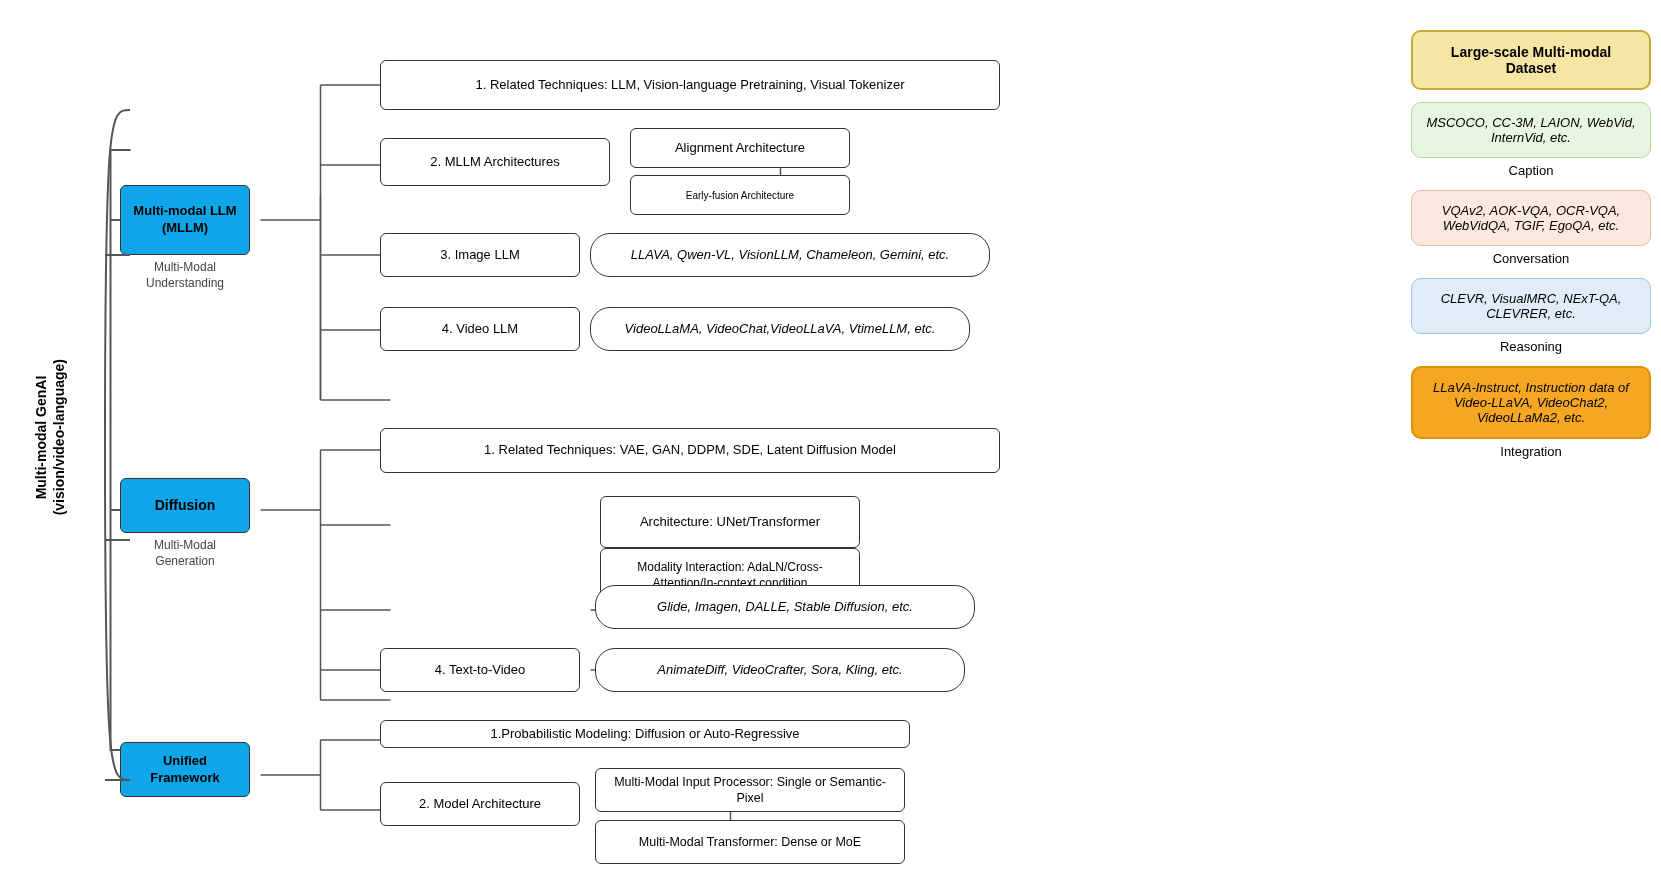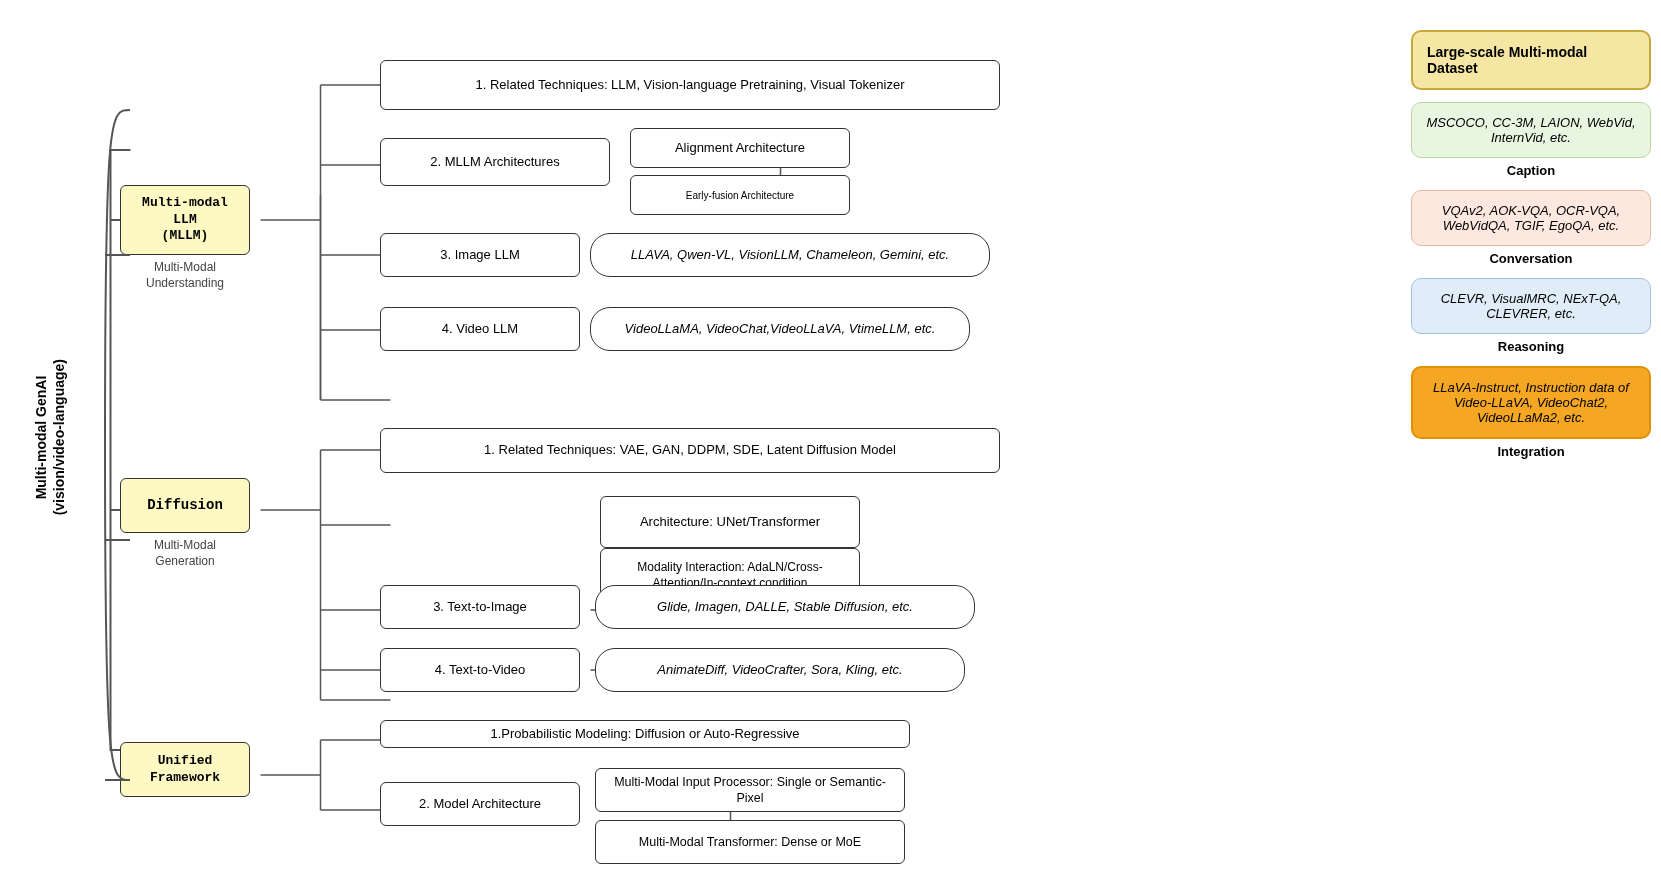--- a/index.html
+++ b/index.html
@@ -55,20 +55,21 @@
     .right-card {
       border-radius: 10px;
       padding: 12px 14px;
       font-size: 13px;
     }
     .right-card.dataset {
       background: #f5e6a3;
       border: 2px solid #c8a83a;
       font-weight: bold;
       font-size: 14px;
+      text-align: center;
     }
     .right-card.caption-data {
       background: #e8f5e0;
       border: 1px solid #b8d8a0;
       font-style: italic;
       text-align: center;
     }
     .right-card.conversation-data {
       background: #fde8e0;
       border: 1px solid #e8b8a0;
@@ -83,21 +84,21 @@
     }
     .right-card.integration-data {
       background: #f5a623;
       border: 2px solid #e09000;
       font-style: italic;
       text-align: center;
       color: #000;
     }
     .right-card-label {
       text-align: center;
-      font-weight: bold;
+      font-weight: normal;
       font-size: 13px;
       margin-top: 5px;
       font-style: normal;
     }
     
     .diagram-svg {
       position: absolute;
       top: 0; left: 0;
       width: 100%;
       height: 100%;
@@ -111,23 +112,22 @@
       background: #fff;
       font-size: 13px;
       display: flex;
       align-items: center;
       justify-content: center;
       text-align: center;
       padding: 4px 8px;
       line-height: 1.3;
     }
     .box.yellow-fill {
-      background: #fef9c3;
+      background: #0ea5e9;
       font-weight: bold;
-      font-family: Liberation Mono, monospace;
     }
     .box.rounded-pill {
       border-radius: 20px;
       font-style: italic;
       text-align: right;
     }
   </style>
 </head>
 <body>
 
@@ -249,23 +249,20 @@
 
 
     <div class="box" style="left:510px; top:476px; width:260px; height:52px; font-size:13px;">
       Architecture: UNet/Transformer
     </div>
 
     <div class="box" style="left:510px; top:528px; width:260px; height:55px; font-size:12px;">
       Modality Interaction: AdaLN/Cross-Attention/In-context condition
     </div>
 
-    <div class="box" style="left:290px; top:565px; width:200px; height:44px; font-size:13px;">
-      3. Text-to-Image
-    </div>
 
     <div class="box rounded-pill" style="left:505px; top:565px; width:380px; height:44px; font-size:13px;">
       Glide, Imagen, DALLE, Stable Diffusion, etc.
     </div>
 
     <div class="box" style="left:290px; top:628px; width:200px; height:44px; font-size:13px;">
       4. Text-to-Video
     </div>
 
     <div class="box rounded-pill" style="left:505px; top:628px; width:370px; height:44px; font-size:13px;">

